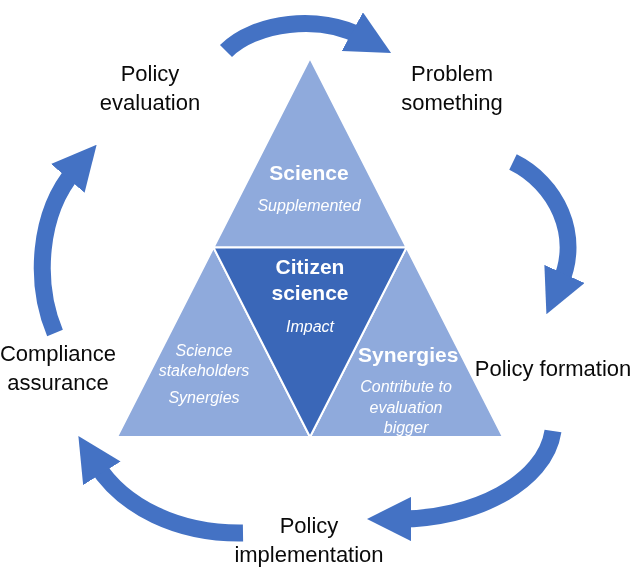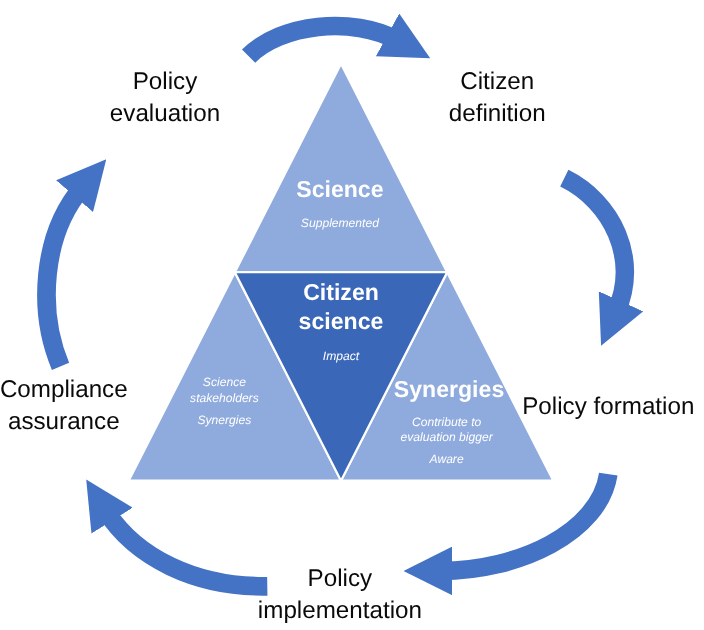--- a/index.html
+++ b/index.html
@@ -37,21 +37,21 @@
     text-align: center;
     color: #ffffff;
   }
   .tri-title {
     font-weight: bold;
     font-size: 21px;
     line-height: 1.25;
   }
   .tri-item {
     font-style: italic;
-    font-size: 11px;
+    font-size: 16px;
     line-height: 1.28;
     margin-top: 10px;
   }
 </style>
 </head>
 <body>
 
 <div class="canvas">
 
   <svg width="640" height="573" viewBox="0 0 640 573">
@@ -68,21 +68,21 @@
     <path class="arrow" d="M 55 333 C 34 283, 38 213, 75 170" stroke="#4472c4" marker-end="url(#ah)"></path>
 
     <polygon class="tri" points="310,58 213.5,247.5 406.5,247.5" fill="#8faadc"></polygon>
     <polygon class="tri" points="213.5,247.5 117,437 310,437" fill="#8faadc"></polygon>
     <polygon class="tri" points="406.5,247.5 310,437 503,437" fill="#8faadc"></polygon>
     <polygon class="tri" points="213.5,247.5 406.5,247.5 310,437" fill="#3a67b8"></polygon>
   </svg>
 
   <div class="outer-label" style="left:150px; top:60px; width:120px;">Policy evaluation</div>
 
-  <div class="outer-label" style="left:452px; top:60px; width:120px;">Citizen definition</div>
+  <div class="outer-label" style="left:452px; top:60px; width:120px;">Problem something</div>
 
   <div class="outer-label nowrap" style="left:553px; top:355px;">Policy formation</div>
 
   <div class="outer-label" style="left:58px; top:340px; width:130px;">Compliance assurance</div>
 
   <div class="outer-label" style="left:309px; top:512px; width:160px;">Policy implementation</div>
 
   <div class="tri-label" style="left:309px; top:160px; width:150px;">
     <div class="tri-title">Science</div>
     <div class="tri-item">Supplemented</div>

